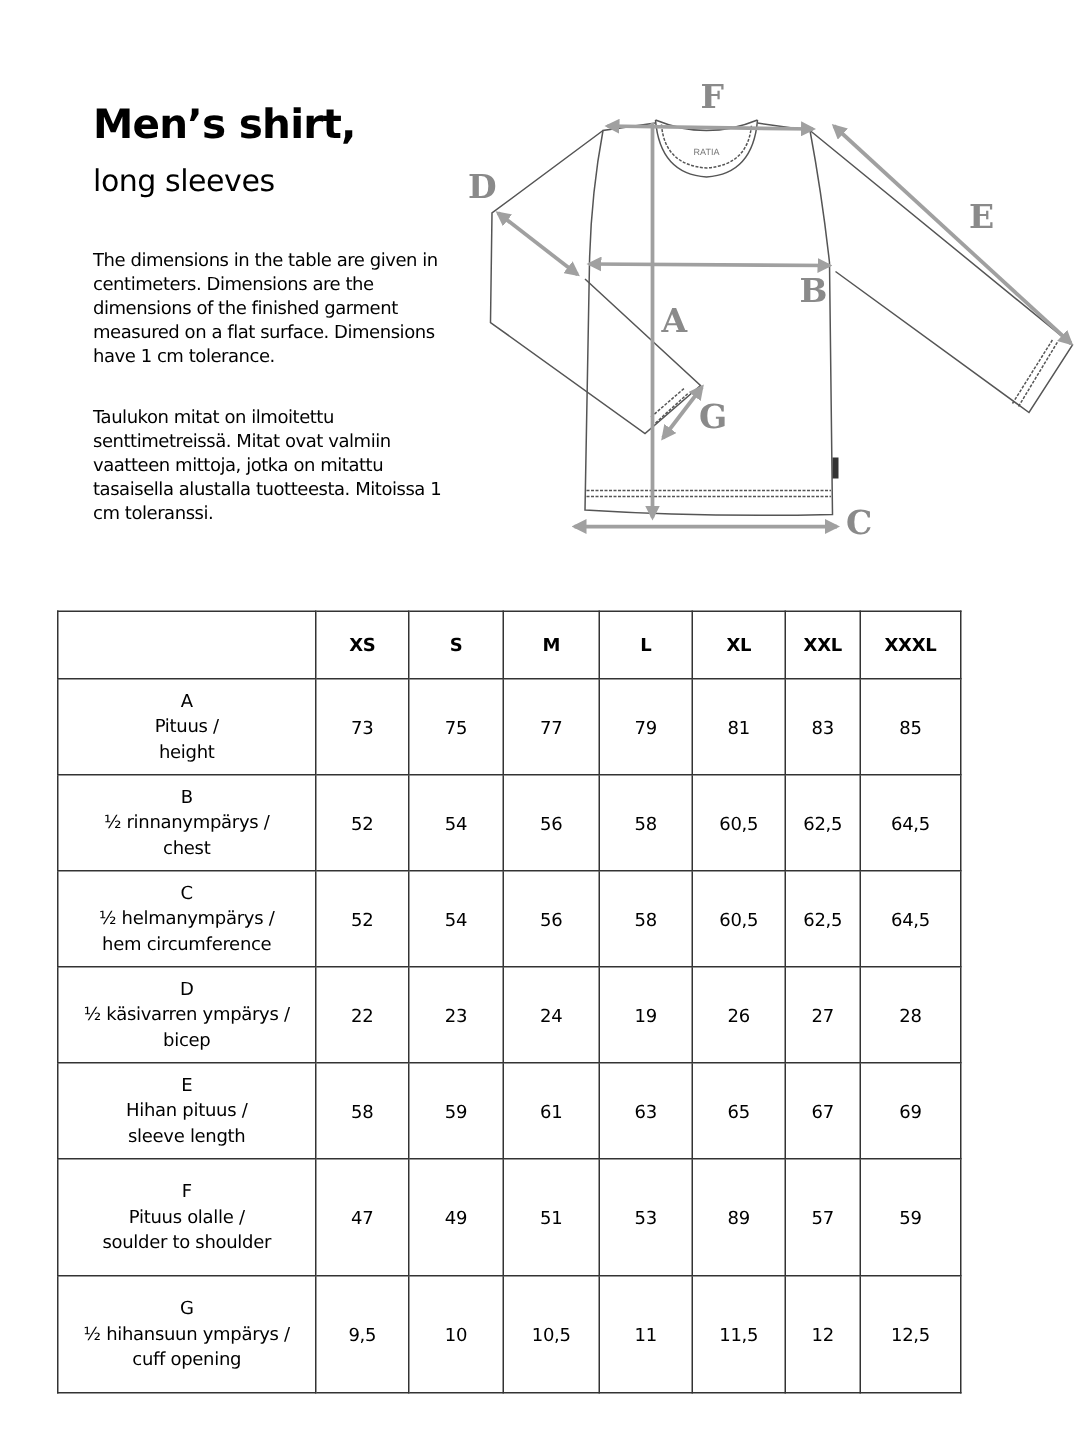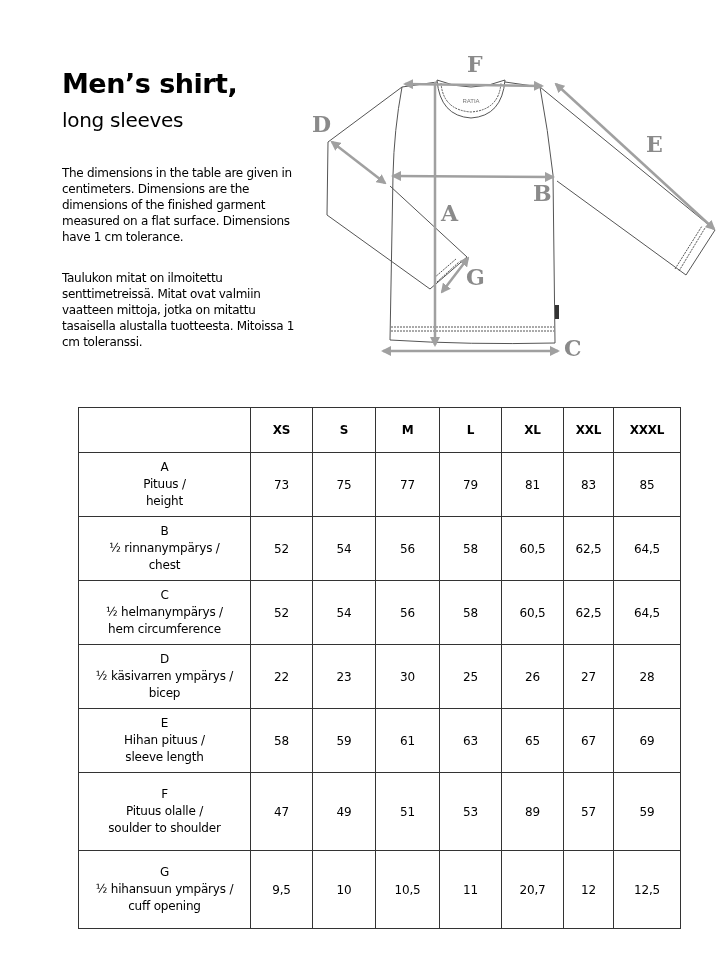--- a/index.html
+++ b/index.html
@@ -5,21 +5,21 @@
   html, body { margin: 0; padding: 0; background: #ffffff; }
   body { width: 720px; height: 960px; position: relative; overflow: hidden;
          font-family: "DejaVu Sans", "Liberation Sans", sans-serif; color: #000; }
   .title { position: absolute; left: 62px; top: 68px; font-size: 27px; font-weight: bold; letter-spacing: -0.5px; text-align: center; }
   .subtitle { position: absolute; left: 62px; top: 108px; font-size: 20px; font-weight: normal; letter-spacing: -0.3px; }
   .para { position: absolute; left: 62px; width: 250px; font-size: 12px; line-height: 16px; letter-spacing: -0.3px; }
   .p1 { top: 165px; }
   .p2 { top: 270px; }
   .diagram { position: absolute; left: 305px; top: 50px; width: 415px; height: 320px; }
   .dim-letter { font-family: "DejaVu Serif", "Liberation Serif", serif; font-weight: bold; fill: #8a8a8a; font-size: 22px; }
-  .table-wrap { position: absolute; left: 38px; top: 407px; margin-left: 40px; }
+  .table-wrap { position: absolute; left: 38px; top: 407px; }
   table { border-collapse: collapse; font-size: 12px; letter-spacing: -0.2px; }
   td, th { border: 1.5px solid #333; text-align: center; vertical-align: middle; padding: 0; }
   th { font-weight: bold; height: 44px; }
   td.label { width: 171px; line-height: 17px; }
   .c0 { width: 61px; } .c1 { width: 62px; } .c2 { width: 63px; } .c3 { width: 61px; }
   .c4 { width: 61px; } .c5 { width: 49px; } .c6 { width: 66px; }
   tr.r { height: 64px; }
   tr.r.tall { height: 78px; }
 </style>
 </head>
@@ -132,22 +132,22 @@
           <td class="c6">64,5</td>
         </tr>
         <tr class="r">
           <td class="label">
             <div>D</div>
             <div>½ käsivarren ympärys /</div>
             <div>bicep</div>
           </td>
           <td class="c0">22</td>
           <td class="c1">23</td>
-          <td class="c2">30</td>
-          <td class="c3">25</td>
+          <td class="c2">24</td>
+          <td class="c3">19</td>
           <td class="c4">26</td>
           <td class="c5">27</td>
           <td class="c6">28</td>
         </tr>
         <tr class="r">
           <td class="label">
             <div>E</div>
             <div>Hihan pituus /</div>
             <div>sleeve length</div>
           </td>
@@ -176,19 +176,19 @@
         <tr class="r tall">
           <td class="label">
             <div>G</div>
             <div>½  hihansuun ympärys /</div>
             <div>cuff opening</div>
           </td>
           <td class="c0">9,5</td>
           <td class="c1">10</td>
           <td class="c2">10,5</td>
           <td class="c3">11</td>
-          <td class="c4">20,7</td>
+          <td class="c4">11,5</td>
           <td class="c5">12</td>
           <td class="c6">12,5</td>
         </tr>
       </tbody>
   </table>
 </div>
 
 </body></html>

